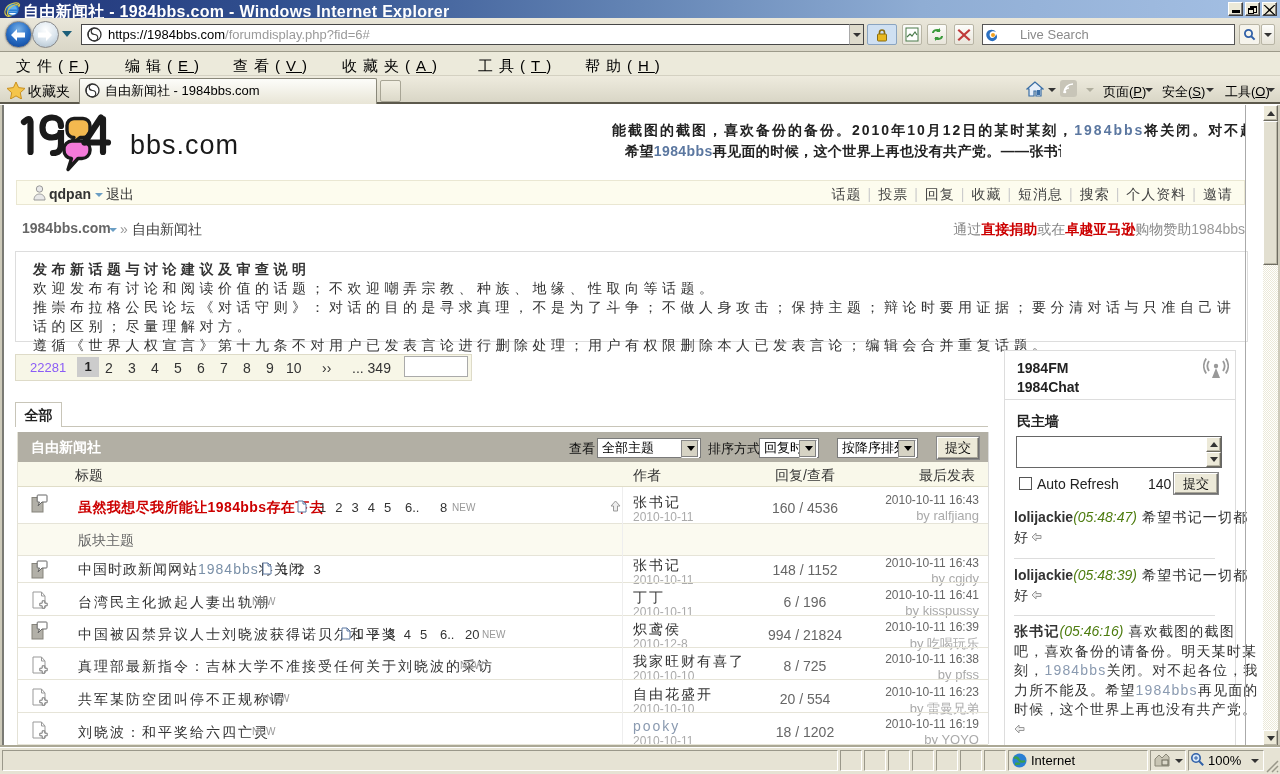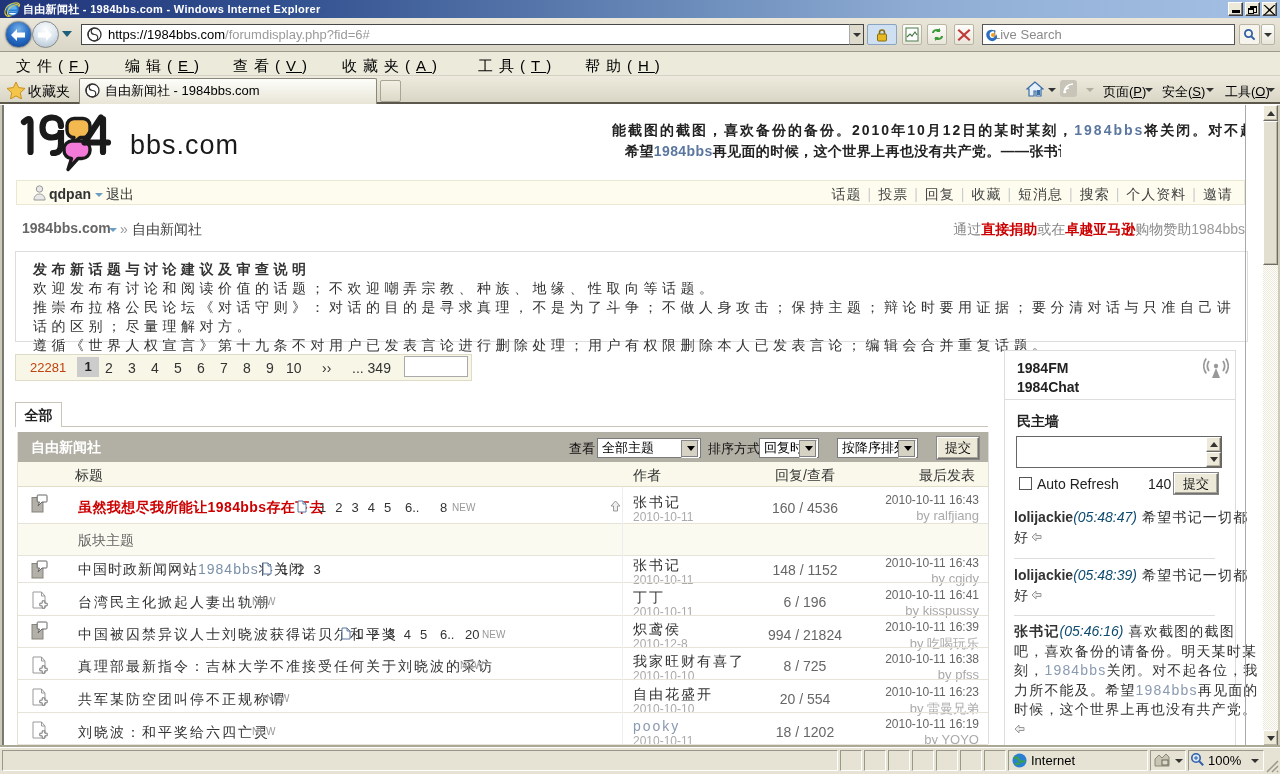--- a/index.html
+++ b/index.html
@@ -1,27 +1,27 @@
 <!DOCTYPE html>
 <html><head><meta charset="utf-8">
 <style>
 *{margin:0;padding:0;box-sizing:border-box}
 body{font-family:"Liberation Sans",sans-serif;width:1280px;height:774px;overflow:hidden;position:relative;background:#fff}
 .abs{position:absolute}
 
 #titlebar{left:0;top:0;width:1280px;height:18px;background:linear-gradient(to right,#21357a 0%,#31508f 22%,#6485b5 50%,#8fadd4 72%,#9db9de 90%,#a4c0e4 100%)}
-#titletxt{left:23px;top:2px;color:#fff;font-weight:bold;font-size:11px;letter-spacing:.3px}
+#titletxt{left:23px;top:2px;color:#fff;font-weight:bold;font-size:16px;letter-spacing:.3px}
 .winbtn{top:2px;width:15px;height:14px;background:#ece9d8;border:1px solid #fff;border-right-color:#404040;border-bottom-color:#404040;box-shadow:inset -1px -1px 0 #808080;font-size:9px;text-align:center;line-height:12px;font-weight:bold;color:#000}
 
 #toolbar{left:0;top:18px;width:1280px;height:34px;background:linear-gradient(#eae7da,#d9d6c7);border-bottom:1px solid #9c9a8a}
 .circbtn{border-radius:50%;width:27px;height:27px;top:21px}
 #addr{left:81px;top:24px;width:768px;height:21px;background:#fff;border:1px solid #474747;border-right:none;font-size:13px;line-height:19px;color:#000;padding-left:26px}
 #addrdrop{left:849px;top:24px;width:15px;height:21px;background:#dedbcc;border:1px solid #474747;border-left:1px solid #aaa}
 .tbtn{top:24px;height:21px;border:1px solid #b8b5a5;border-radius:2px;background:linear-gradient(#fdfdfb,#e8e5da)}
-#search{left:982px;top:24px;width:253px;height:21px;background:#fff;border:1px solid #555;font-size:13px;color:#8a8a8a;line-height:19px;padding-left:10px}
+#search{left:982px;top:24px;width:253px;height:21px;background:#fff;border:1px solid #555;font-size:13px;color:#8a8a8a;line-height:19px;padding-left:37px}
 
 #menubar{left:0;top:52px;width:1280px;height:24px;background:#eceadb;border-bottom:1px solid #d4d1c2}
 .mi{top:57px;font-size:15px;color:#000;letter-spacing:6px}
 
 #tabbar{left:0;top:76px;width:1280px;height:28px;background:linear-gradient(#eeebde,#d9d6c6);border-bottom:2px solid #5c594c}
 #tab{left:79px;top:78px;width:298px;height:26px;background:linear-gradient(#fdfdfa,#e8e5d6);border:1px solid #8a887a;border-bottom:none;border-radius:2px 2px 0 0;font-size:13px;color:#000;line-height:24px;padding-left:25px}
 #tabstub{left:380px;top:80px;width:21px;height:22px;background:linear-gradient(#f2efe3,#dcd9c9);border:1px solid #a8a595;border-radius:2px}
 .cmdtxt{top:83px;font-size:13px;color:#000}
 .caret{width:0;height:0;border-left:4px solid transparent;border-right:4px solid transparent;border-top:4px solid #333}
 
@@ -42,21 +42,21 @@
 .rpages{font-size:13px;color:#333;letter-spacing:0}.rpages span{margin-right:9px}
 .rnew{font-size:10px;color:#999}
 .auth{font-size:14px;color:#333;letter-spacing:2px}
 .adate{font-size:12px;color:#aaa}
 .reply{font-size:14px;color:#666}
 .ldate{font-size:12px;color:#666;text-align:right}
 .lby{font-size:13px;color:#aaa;text-align:right}
 .rowline{left:17px;width:971px;height:1px;background:#e6e4d8}
 .msep{left:1014px;width:201px;height:1px;background:#ddd}
 .smsg{left:1014px;width:232px;font-size:14px;color:#333;line-height:19.5px;letter-spacing:1.2px;white-space:nowrap}
-.smsg i{font-style:italic;color:#0c4a6e}
+.smsg i{font-style:italic;color:#4d7c0f}
 .smsg .lk{color:#8a9ab0}
 .sep{color:#ccc;margin:0 6px}
 .pg{top:360px;font-size:14px;color:#333}
 </style></head>
 <body>
 
 <div class="abs" id="titlebar"></div>
 <svg class="abs" style="left:4px;top:1px" width="17" height="17" viewBox="0 0 17 17">
     <circle cx="8.5" cy="8.5" r="6.2" fill="#2a7fd4"></circle>
     <path d="M4 8.5a4.5 4.5 0 0 1 9 0z" fill="#5fb0ee"></path>
@@ -203,21 +203,21 @@
 
 <div class="abs" style="left:22px;top:220px;font-size:14px;font-weight:bold;color:#666">1984bbs.com</div>
 <div class="abs caret" style="left:109px;top:228px;border-top-color:#6a9ec4"></div>
 <div class="abs" style="left:120px;top:221px;font-size:14px;color:#999">»</div>
 <div class="abs" style="left:132px;top:221px;font-size:14px;color:#444">自由新闻社</div>
 <div class="abs" style="left:745px;top:221px;width:500px;text-align:right;font-size:14px;color:#888">通过<span style="color:#c00;font-weight:bold">直接捐助</span>或在<span style="color:#c00;font-weight:bold">卓越亚马逊</span>购物赞助<span style="color:#999">1984bbs</span></div>
 
 <div class="abs" style="left:15px;top:251px;width:1233px;height:91px;background:#fff;border:1px solid #ddd;padding:8px 0 0 17px;font-size:14px;color:#333;line-height:19px;letter-spacing:4.5px"><b>发布新话题与讨论建议及审查说明</b><br>欢迎发布有讨论和阅读价值的话题；不欢迎嘲弄宗教、种族、地缘、性取向等话题。<br>推崇布拉格公民论坛《对话守则》：对话的目的是寻求真理，不是为了斗争；不做人身攻击；保持主题；辩论时要用证据；要分清对话与只准自己讲话的区别；尽量理解对方。<br>遵循《世界人权宣言》第十九条不对用户已发表言论进行删除处理；用户有权限删除本人已发表言论；编辑会合并重复话题。</div>
 
 <div class="abs" style="left:15px;top:354px;width:457px;height:27px;background:#f7f6e7;border:1px solid #dedbc8"></div>
-<div class="abs" style="left:30px;top:360px;font-size:13px;color:#c2410c">22281</div>
+<div class="abs" style="left:30px;top:360px;font-size:13px;color:#8b5cf6">22281</div>
 <div class="abs" style="left:77px;top:357px;width:22px;height:20px;background:#ccc;font-size:13px;font-weight:bold;color:#222;text-align:center;line-height:20px">1</div>
 <div class="abs pg" style="left:105px">2</div>
 <div class="abs pg" style="left:128px">3</div>
 <div class="abs pg" style="left:151px">4</div>
 <div class="abs pg" style="left:174px">5</div>
 <div class="abs pg" style="left:197px">6</div>
 <div class="abs pg" style="left:220px">7</div>
 <div class="abs pg" style="left:243px">8</div>
 <div class="abs pg" style="left:266px">9</div>
 <div class="abs pg" style="left:286px">10</div>

